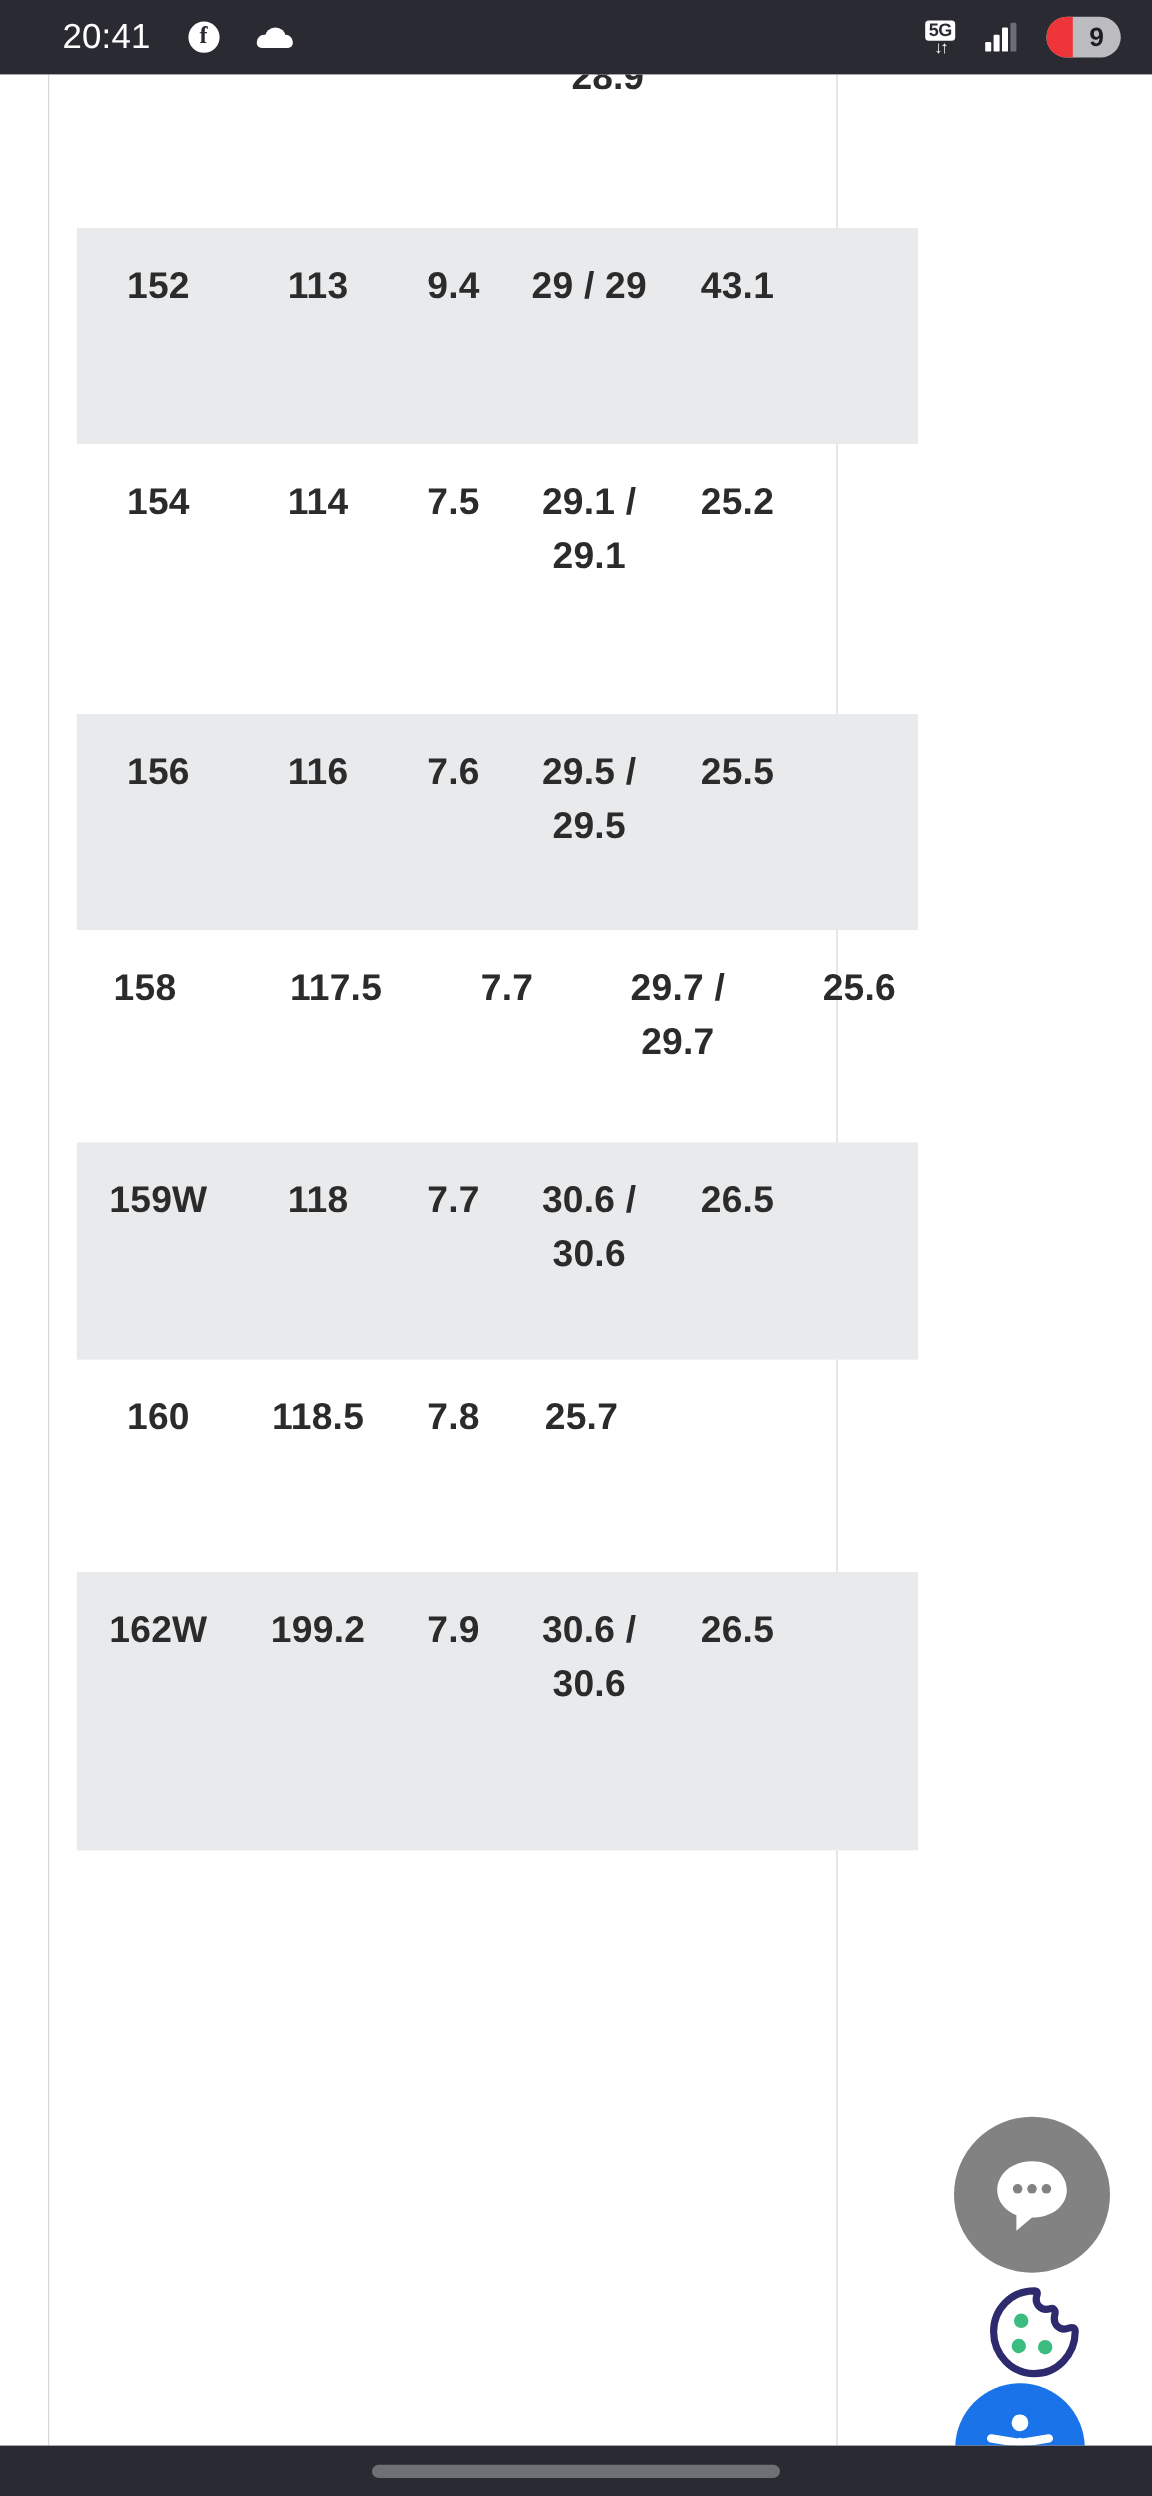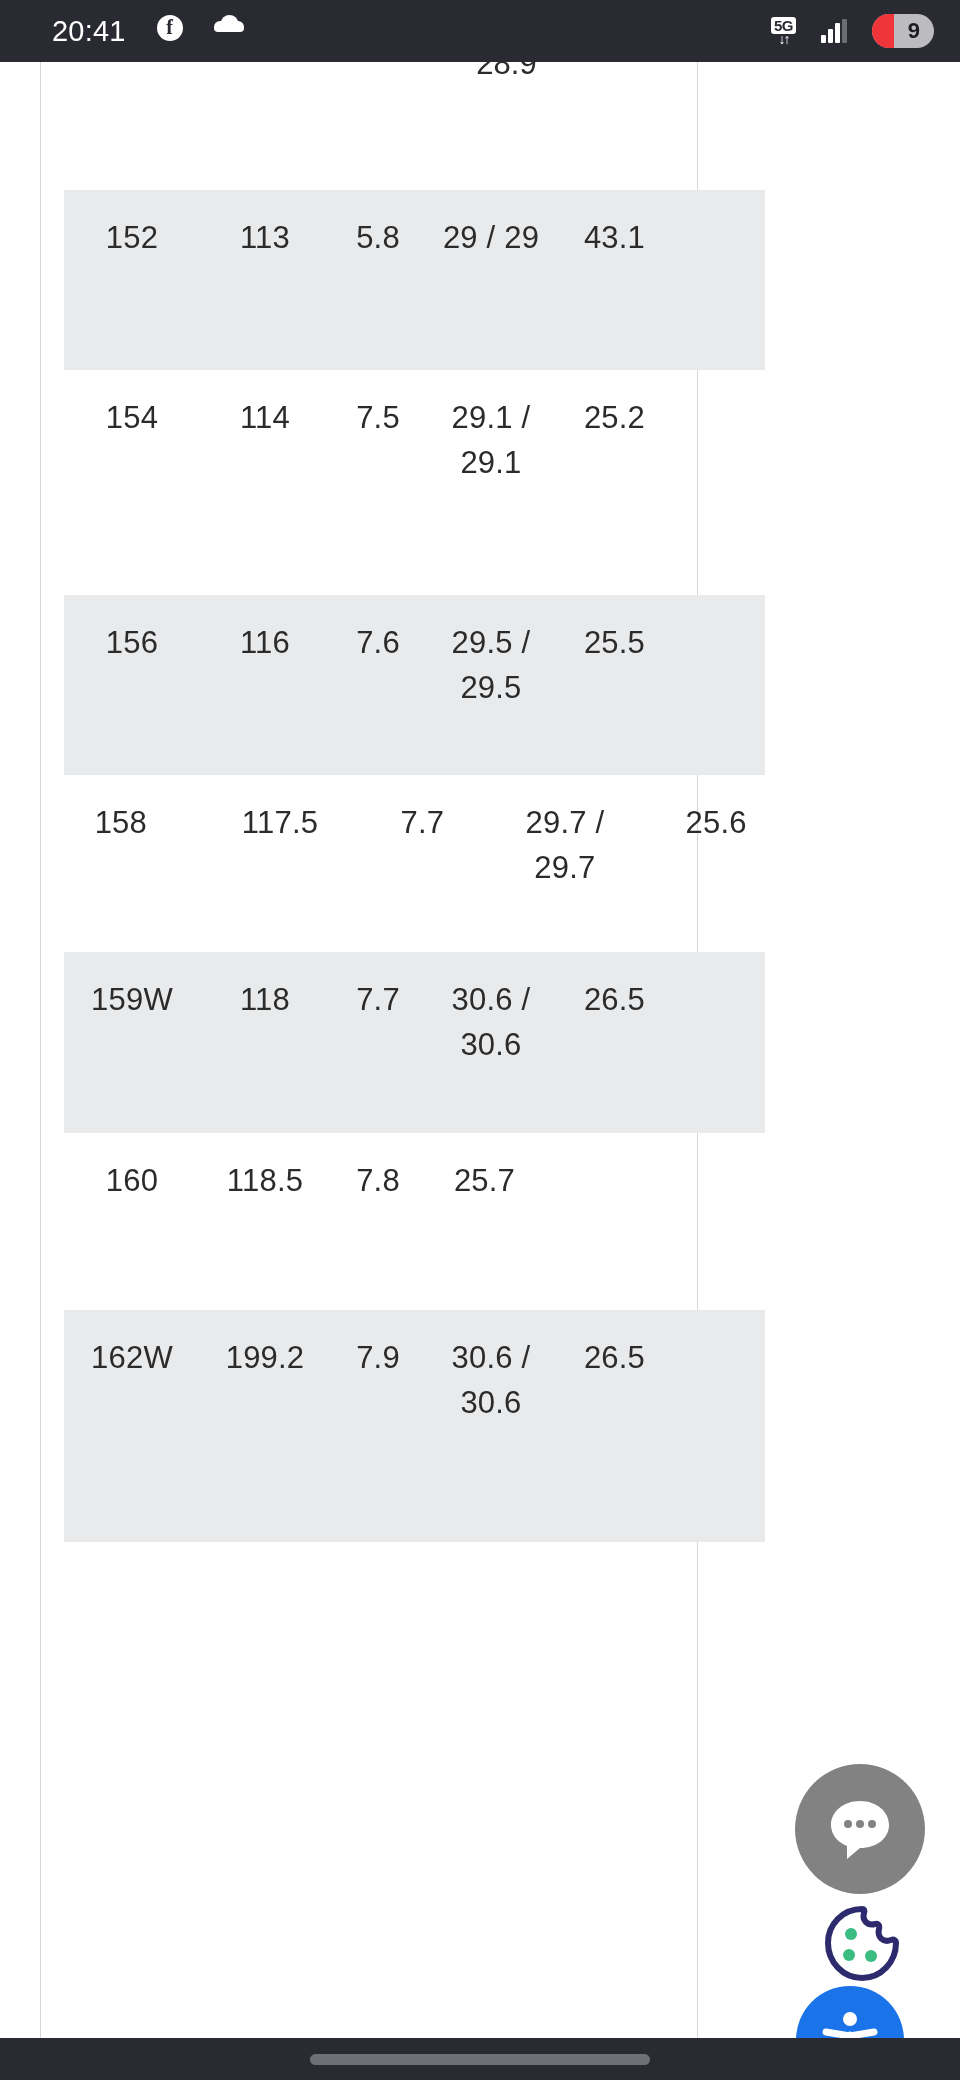--- a/index.html
+++ b/index.html
@@ -26,20 +26,21 @@
     height: 62px;
     background: #2a2a33;
     display: flex;
     align-items: center;
     justify-content: space-between;
     padding: 0 26px 0 52px;
     z-index: 40;
   }
   .status-left {
     display: flex;
+    align-items: center;
     gap: 31px;
   }
   .status-clock {
     color: #ffffff;
     font-size: 29px;
     font-weight: 500;
     letter-spacing: 0.2px;
   }
   .fb-icon {
     width: 26px; height: 26px;
@@ -146,20 +147,21 @@
   }
 
   
   #page {
     position: absolute;
     top: 62px; left: 0;
     width: 960px;
     height: 1976px;
     background: #ffffff;
     overflow: hidden;
+    font-weight: bold;
   }
   .page-border-left {
     position: absolute;
     top: 0; left: 40px;
     width: 1px; height: 1976px;
     background: #d6d6d6;
   }
   .page-border-right {
     position: absolute;
     top: 0; left: 697px;
@@ -289,21 +291,21 @@
     <div class="page-border-right"></div>
 
     <div class="partial-top">
       <span>28.9</span>
     </div>
 
     <div class="data-table" id="data-table">
         <div class="row shaded" style="top: 128px; height: 180px;">
           <div class="cell c0">152</div>
           <div class="cell c1">113</div>
-          <div class="cell c2">5.8</div>
+          <div class="cell c2">9.4</div>
           <div class="cell c3">29 / 29</div>
           <div class="cell c4">43.1</div>
         </div>
         <div class="row" style="top: 308px; height: 225px;">
           <div class="cell c0">154</div>
           <div class="cell c1">114</div>
           <div class="cell c2">7.5</div>
           <div class="cell c3">29.1 / 29.1</div>
           <div class="cell c4">25.2</div>
         </div>

